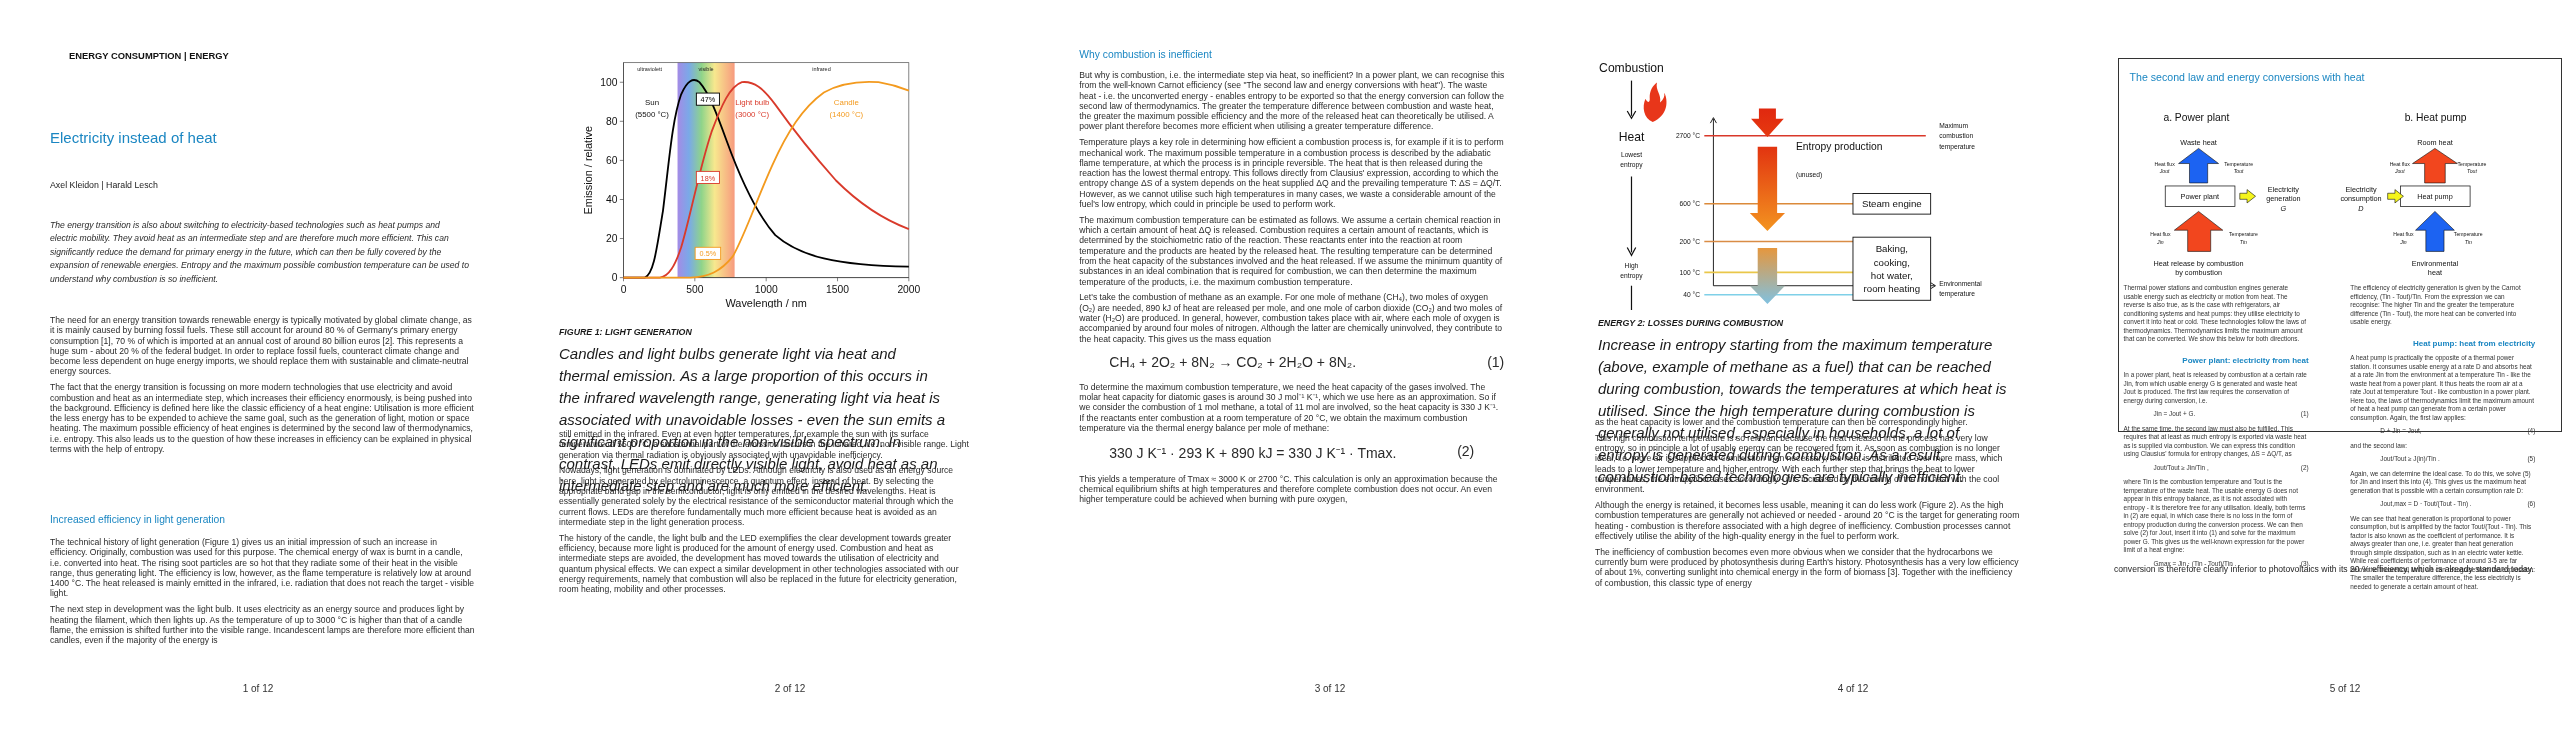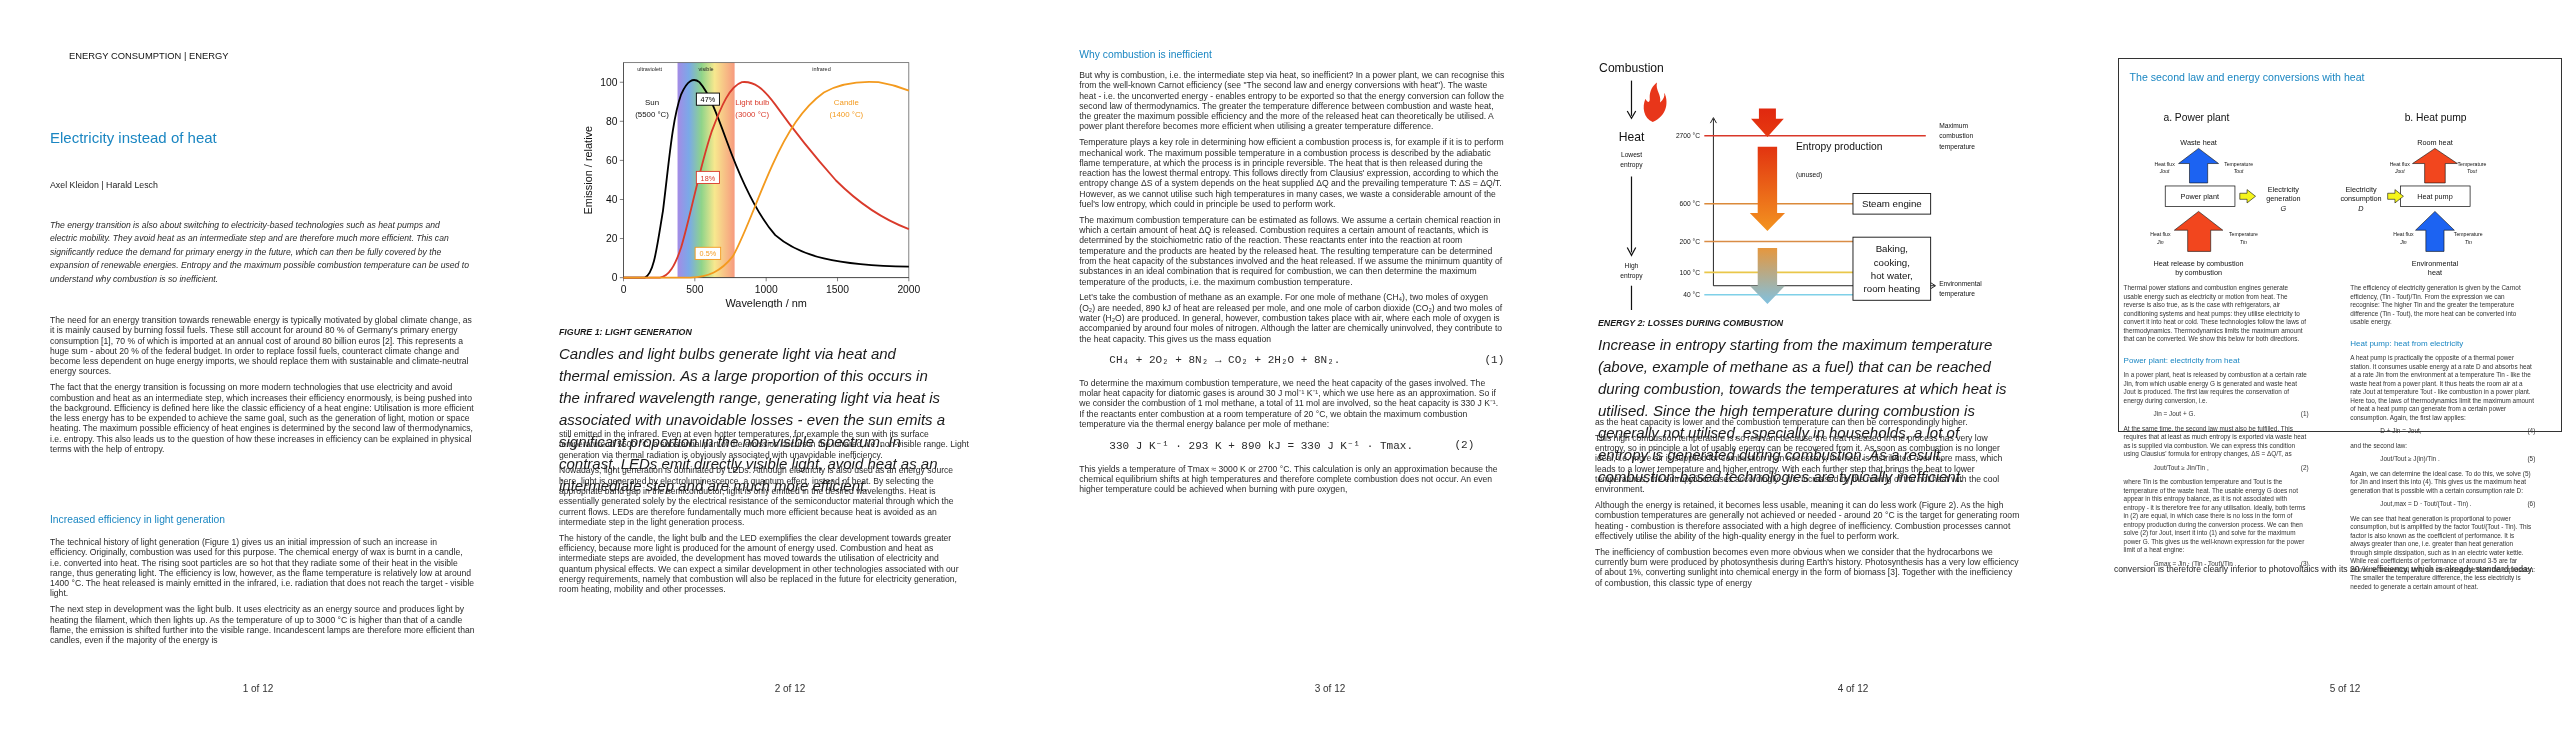--- a/index.html
+++ b/index.html
@@ -1,27 +1,27 @@
 <!DOCTYPE html>
 <html style="font-size:9.7px"><head>
 <meta charset="utf-8">
 <style>
   html,body{margin:0;padding:0;background:#ffffff;}
   body{width:2576px;height:729px;position:relative;overflow:hidden;font-family:"Liberation Sans",sans-serif;color:#222;}
   .page{position:absolute;top:0;height:729px;background:#fff;}
   .p{font-size:8.6px;line-height:10.3px;margin:0 0 5.5px 0;color:#2a2a2a;}
   .blue{color:#1a86c2;}
   .pagenum{position:absolute;top:683px;font-size:10px;color:#333;width:100%;text-align:center;}
-  .eq{font-size:11px;position:relative;margin:9.7px 0 12px 0;color:#2a2a2a;font-family:Liberation Mono, monospace;}
+  .eq{font-size:14px;position:relative;margin:9.7px 0 12px 0;color:#2a2a2a;}
   .eq .num{position:absolute;right:0;top:0;}
   .cap-title{font-weight:bold;font-style:italic;font-size:8.8px;margin:0 0 6px 0;color:#1a1a1a;}
   .cap{font-weight:normal;font-style:italic;font-size:15px;line-height:22px;color:#1a1a1a;margin:0 0 8.5px 0;}
   
   #p1{left:0;width:516px;}
-  .kicker{position:absolute;left:50px;top:50px;font-weight:normal;font-size:9.4px;color:#111;padding-left:19px;}
+  .kicker{position:absolute;left:50px;top:50px;font-weight:bold;font-size:9.4px;color:#111;padding-left:19px;}
   .subhead{position:absolute;left:50px;top:87px;width:267px;font-size:10.6px;line-height:15px;}
   .title{position:absolute;left:50px;top:129px;font-size:15px;}
   .authors{position:absolute;left:50px;top:180px;font-size:8.8px;}
   .abstract{position:absolute;left:50px;top:219px;width:419px;font-style:italic;font-size:8.6px;line-height:13.4px;color:#2a2a2a;}
   .body1{position:absolute;left:50px;top:315px;width:425px;}
   .sec1{position:absolute;left:50px;top:514px;font-size:10.3px;}
   .body1b{position:absolute;left:50px;top:537px;width:425px;}
   .sticky{position:absolute;left:339px;top:32px;width:149px;height:83px;background:#fdfbd0;border:0.6px solid #777;box-shadow:1.2px 1.8px 3px rgba(0,0,0,0.35);padding:4.9px 3.6px;box-sizing:border-box;font-size:7.2px;line-height:9.4px;color:#222;}
   .sticky b{font-weight:bold;}
   .sticky a{color:#222;text-decoration:underline;}
@@ -39,21 +39,21 @@
   .diag{position:absolute;left:0;top:43px;width:437px;height:267px;}
   .fig2cap{position:absolute;left:6px;top:318px;width:413px;}
   .body4{position:absolute;left:3px;top:417px;width:425px;}
   
   #p5{left:2114px;width:462px;}
   .box{position:absolute;left:4.3px;top:58px;width:444px;height:374px;border:0.9px solid #333;box-sizing:border-box;background:#fff;}
   .box-title{position:absolute;left:10.3px;top:12px;font-size:10.6px;}
   .boxdiag{position:absolute;left:0;top:30px;width:444px;height:200px;}
   .bcol{position:absolute;top:225px;width:185px;font-size:6.4px;line-height:8.5px;color:#333;}
   .bcol p{margin:0 0 4.9px 0;}
-  .bcol h4{font-weight:normal;font-size:8px;margin:13.4px 0 6px 0;}
+  .bcol h4{font-weight:bold;font-size:8px;margin:13.4px 0 6px 0;text-align:right;}
   .bcol .beq{position:relative;margin:4.9px 0 6px 30px;font-size:6.4px;}
   .bcol .beq .num{position:absolute;right:0;}
   .body5{position:absolute;left:0;top:564px;width:425px;font-size:8.6px;line-height:10.3px;}
 </style>
 </head>
 <body>
 
 <div class="page" id="p1">
   <div class="kicker">ENERGY CONSUMPTION | ENERGY</div>
   <div class="title blue">Electricity instead of heat</div>

